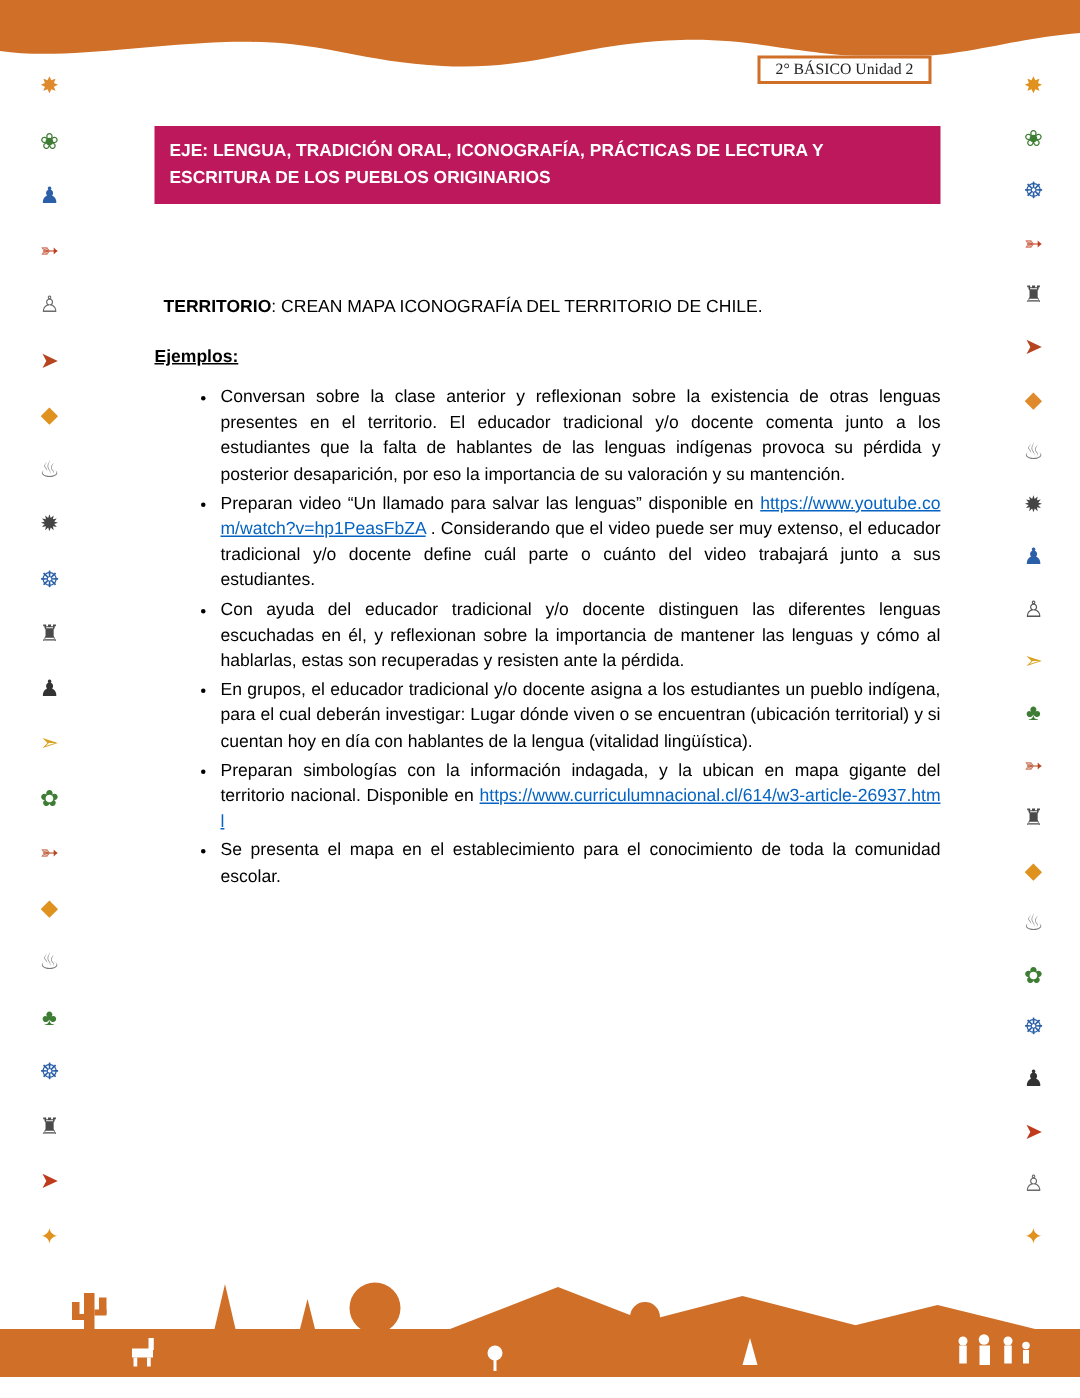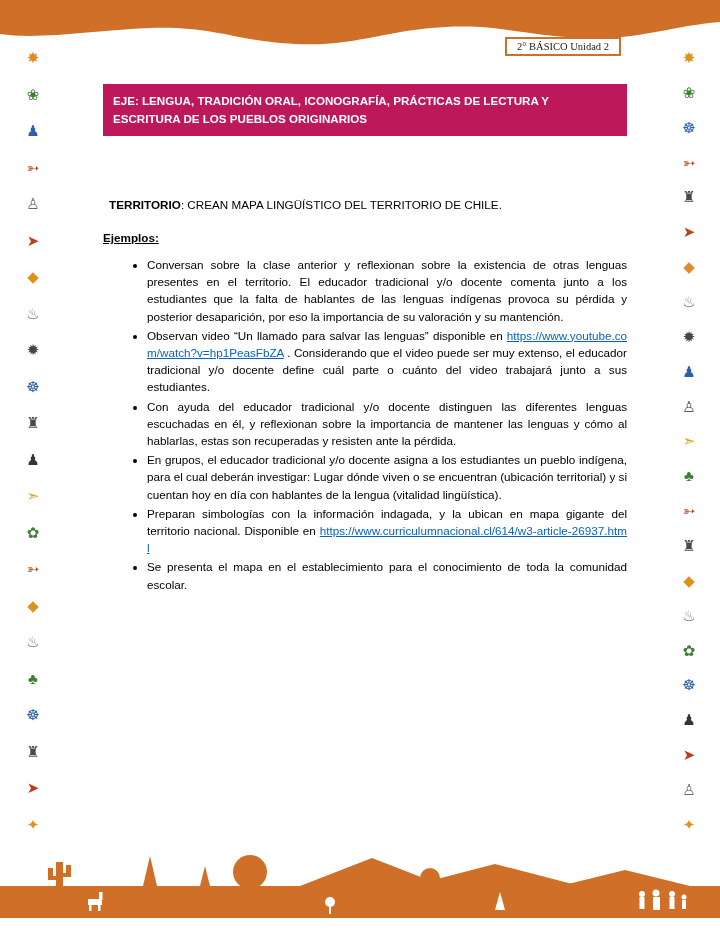--- a/index.html
+++ b/index.html
@@ -104,27 +104,27 @@
     <span class="deco" style="color: rgb(51, 51, 51);">♟</span>
     <span class="deco" style="color: rgb(192, 58, 29);">➤</span>
     <span class="deco" style="color: rgb(107, 107, 107);">♙</span>
     <span class="deco" style="color: rgb(224, 146, 31);">✦</span>
   </div>
 
 <div class="content">
 
   <div class="eje-banner">EJE:  LENGUA, TRADICIÓN ORAL, ICONOGRAFÍA, PRÁCTICAS DE LECTURA Y ESCRITURA DE LOS PUEBLOS ORIGINARIOS</div>
 
-  <p class="actividad-line"><b>TERRITORIO</b><span>: CREAN MAPA LINGÜÍSTICO DEL TERRITORIO DE CHILE.</span></p>
+  <p class="actividad-line"><b>TERRITORIO</b><span>: CREAN MAPA ICONOGRAFÍA DEL TERRITORIO DE CHILE.</span></p>
 
   <p class="ejemplos-label">Ejemplos:</p>
 
   <ul class="examples">
       <li><span>Conversan sobre la clase anterior y reflexionan sobre la existencia de otras lenguas presentes en el territorio. El educador tradicional y/o docente comenta junto a los estudiantes que la falta de hablantes de las lenguas indígenas provoca su pérdida y posterior desaparición, por eso la importancia de su valoración y su mantención.</span></li>
-      <li><span>Observan video “Un llamado para salvar las lenguas” disponible en </span><a href="#">https://www.youtube.com/watch?v=hp1PeasFbZA</a><span> . Considerando que el video puede ser muy extenso, el educador tradicional y/o docente define cuál parte o cuánto del video trabajará junto a sus estudiantes.</span></li>
+      <li><span>Preparan video “Un llamado para salvar las lenguas” disponible en </span><a href="#">https://www.youtube.com/watch?v=hp1PeasFbZA</a><span> . Considerando que el video puede ser muy extenso, el educador tradicional y/o docente define cuál parte o cuánto del video trabajará junto a sus estudiantes.</span></li>
       <li><span>Con ayuda del educador tradicional y/o docente distinguen las diferentes lenguas escuchadas en él, y reflexionan sobre la importancia de mantener las lenguas y cómo al hablarlas, estas son recuperadas y resisten ante la pérdida.</span></li>
       <li><span>En grupos, el educador tradicional y/o docente asigna a los estudiantes un pueblo indígena, para el cual deberán investigar: Lugar dónde viven o se encuentran (ubicación territorial) y si cuentan hoy en día con hablantes de la lengua (vitalidad lingüística).</span></li>
       <li><span>Preparan simbologías con la información indagada, y la ubican en mapa gigante del territorio nacional. Disponible en </span><a href="#">https://www.curriculumnacional.cl/614/w3-article-26937.html</a></li>
       <li><span>Se presenta el mapa en el establecimiento para el conocimiento de toda la comunidad escolar.</span></li>
     </ul>
 </div>
 
 <div class="footer-art">
   <svg width="720" height="74" viewBox="0 0 720 74">
     <rect x="0" y="34" width="720" height="32" fill="#cf6f28"></rect>

